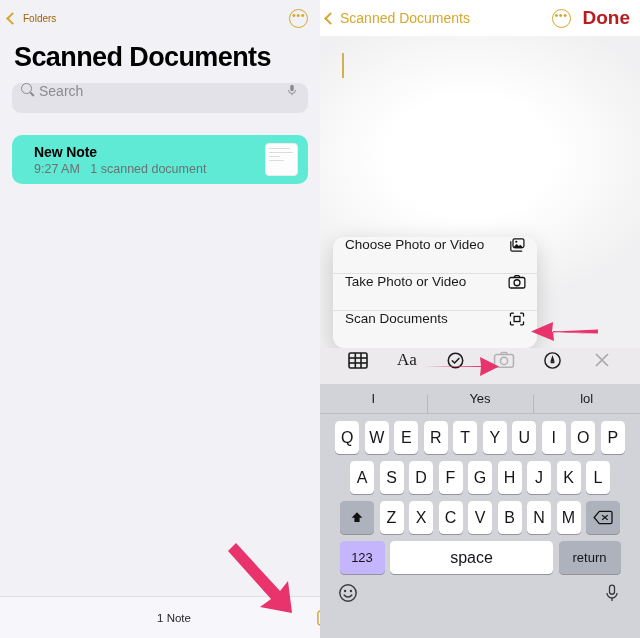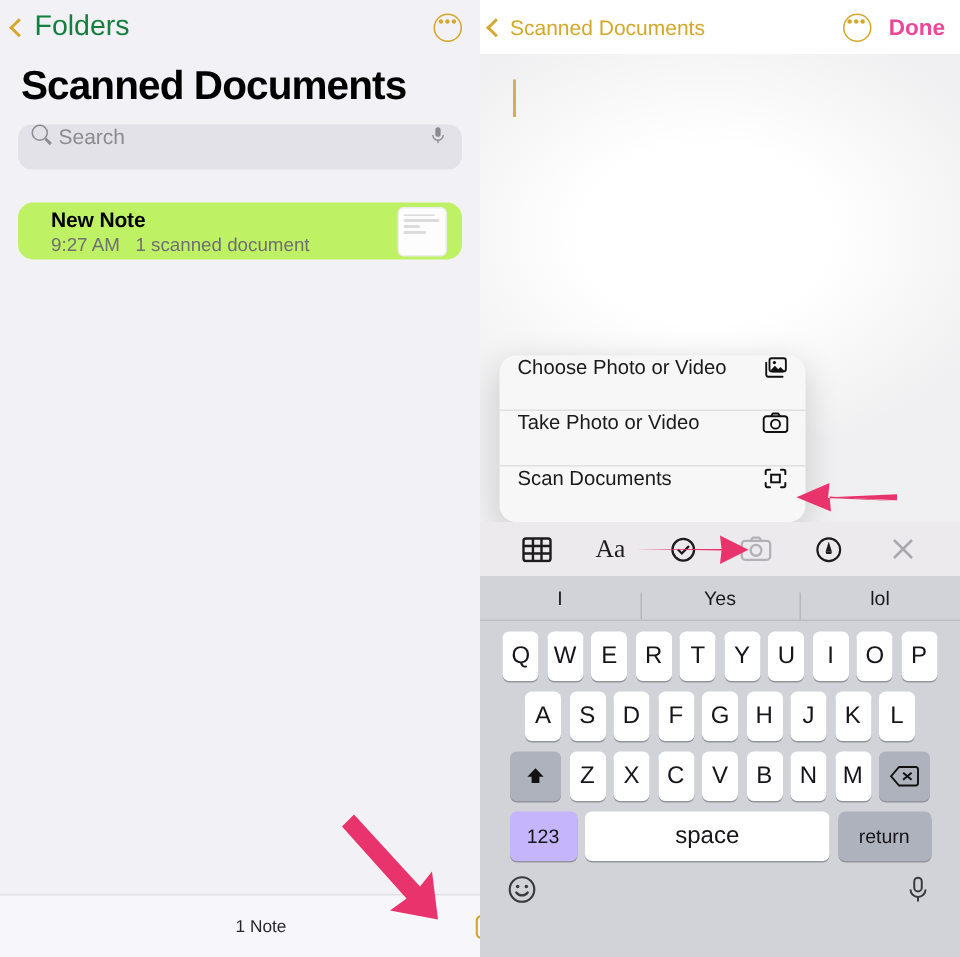--- a/index.html
+++ b/index.html
@@ -18,21 +18,21 @@
     background:#f2f1f6;
     overflow:hidden;
   }
   .left-nav {
     height:36px;
     display:flex; align-items:center; justify-content:space-between;
     padding:0 12px 0 8px;
   }
   .back-link {
     display:flex; align-items:center; gap:5px;
-    color:#15803d; font-size:19px; cursor:pointer;
+    color:#a16207; font-size:10px; cursor:pointer;
   }
   .chev-l {
     display:inline-block; width:9px; height:9px;
     border-left:2.2px solid #d5a72b; border-bottom:2.2px solid #d5a72b;
     transform:rotate(45deg); margin-right:1px;
   }
   .circle-btn {
     width:19px; height:19px; border-radius:50%;
     border:1.4px solid #d5a72b;
     display:flex; align-items:center; justify-content:center;
@@ -53,22 +53,22 @@
   }
   .search-ico { width:11px; height:11px; border:1.6px solid #8b8b90; border-radius:50%;
                 position:relative; flex:none; }
   .search-ico:after { content:""; position:absolute; width:1.6px; height:4.5px;
                       background:#8b8b90; right:-1.2px; bottom:-3.4px;
                       transform:rotate(-45deg); }
   .search-ph { font-size:14px; color:#8b8b90; flex:1; }
   .mic-ico { width:14px; height:14px; flex:none; }
   .notes-list { margin-top:22px; padding:0 12px; }
   .note-cell {
-    background:#bef264; border-radius:10px;
-    height:38px; display:flex; align-items:center;
+    background:#5eead4; border-radius:10px;
+    height:49px; display:flex; align-items:center;
     padding:0 10px 0 22px; cursor:pointer;
   }
   .note-txt { flex:1; }
   .note-title { font-size:14px; font-weight:bold; color:#000; letter-spacing:-0.1px; }
   .note-sub { font-size:12.5px; color:#6f6f74; margin-top:2px; }
   .note-thumb {
     width:33px; height:33px; border-radius:4px;
     background:#fdfdfd; border:1px solid #ececec;
     padding:4px 3px; overflow:hidden;
   }
@@ -83,21 +83,21 @@
 
   
   .right { position:relative; width:320px; height:638px; background:#fff; overflow:hidden; }
   .right-nav {
     height:36px; display:flex; align-items:center; justify-content:space-between;
     padding:0 10px 0 6px;
   }
   .right-nav-left { display:flex; align-items:center; gap:4px; cursor:pointer; }
   .rn-label { color:#d5a72b; font-size:14px; }
   .right-nav-right { display:flex; align-items:center; gap:12px; }
-  .done-btn { color:#ec4899; font-size:15px; font-weight:bold; cursor:pointer; }
+  .done-btn { color:#b91c1c; font-size:19px; font-weight:bold; cursor:pointer; }
   .editor { position:relative; height:282px; background:#fff; }
   .caret {
     position:absolute; left:22px; top:17px;
     width:1.7px; height:25px; background:#d5a72b;
   }
   .vignette {
     position:absolute; left:0; top:36px; width:320px; height:312px;
     background:
       radial-gradient(ellipse 210px 150px at 150px 120px, rgba(255,255,255,0) 40%, rgba(205,205,210,0.30) 100%);
     pointer-events:none;
@@ -115,21 +115,21 @@
     border-bottom:1px solid #e0e0e0;
   }
   .sheet-row:last-child { border-bottom:none; }
   .sheet-label { font-size:13.5px; color:#1a1a1a; }
   .sheet-ico { width:18px; height:16px; flex:none; }
 
   
   .toolbar {
     position:absolute; left:0; top:348px; width:320px; height:36px;
     background:#eceaec;
-    display:flex; align-items:center; justify-content:space-around;
+    display:flex; align-items:flex-start; justify-content:space-around;
     padding:0 14px;
   }
   .tb-item { cursor:pointer; display:flex; align-items:center; justify-content:center;
              width:30px; height:24px; }
   .tb-aa { font-size:17px; color:#1c1c1c; font-family:"Liberation Serif", serif; }
 
   
   .keyboard { position:absolute; left:0; top:384px; width:320px; height:254px;
               background:#d1d3d9; }
   .predict {

